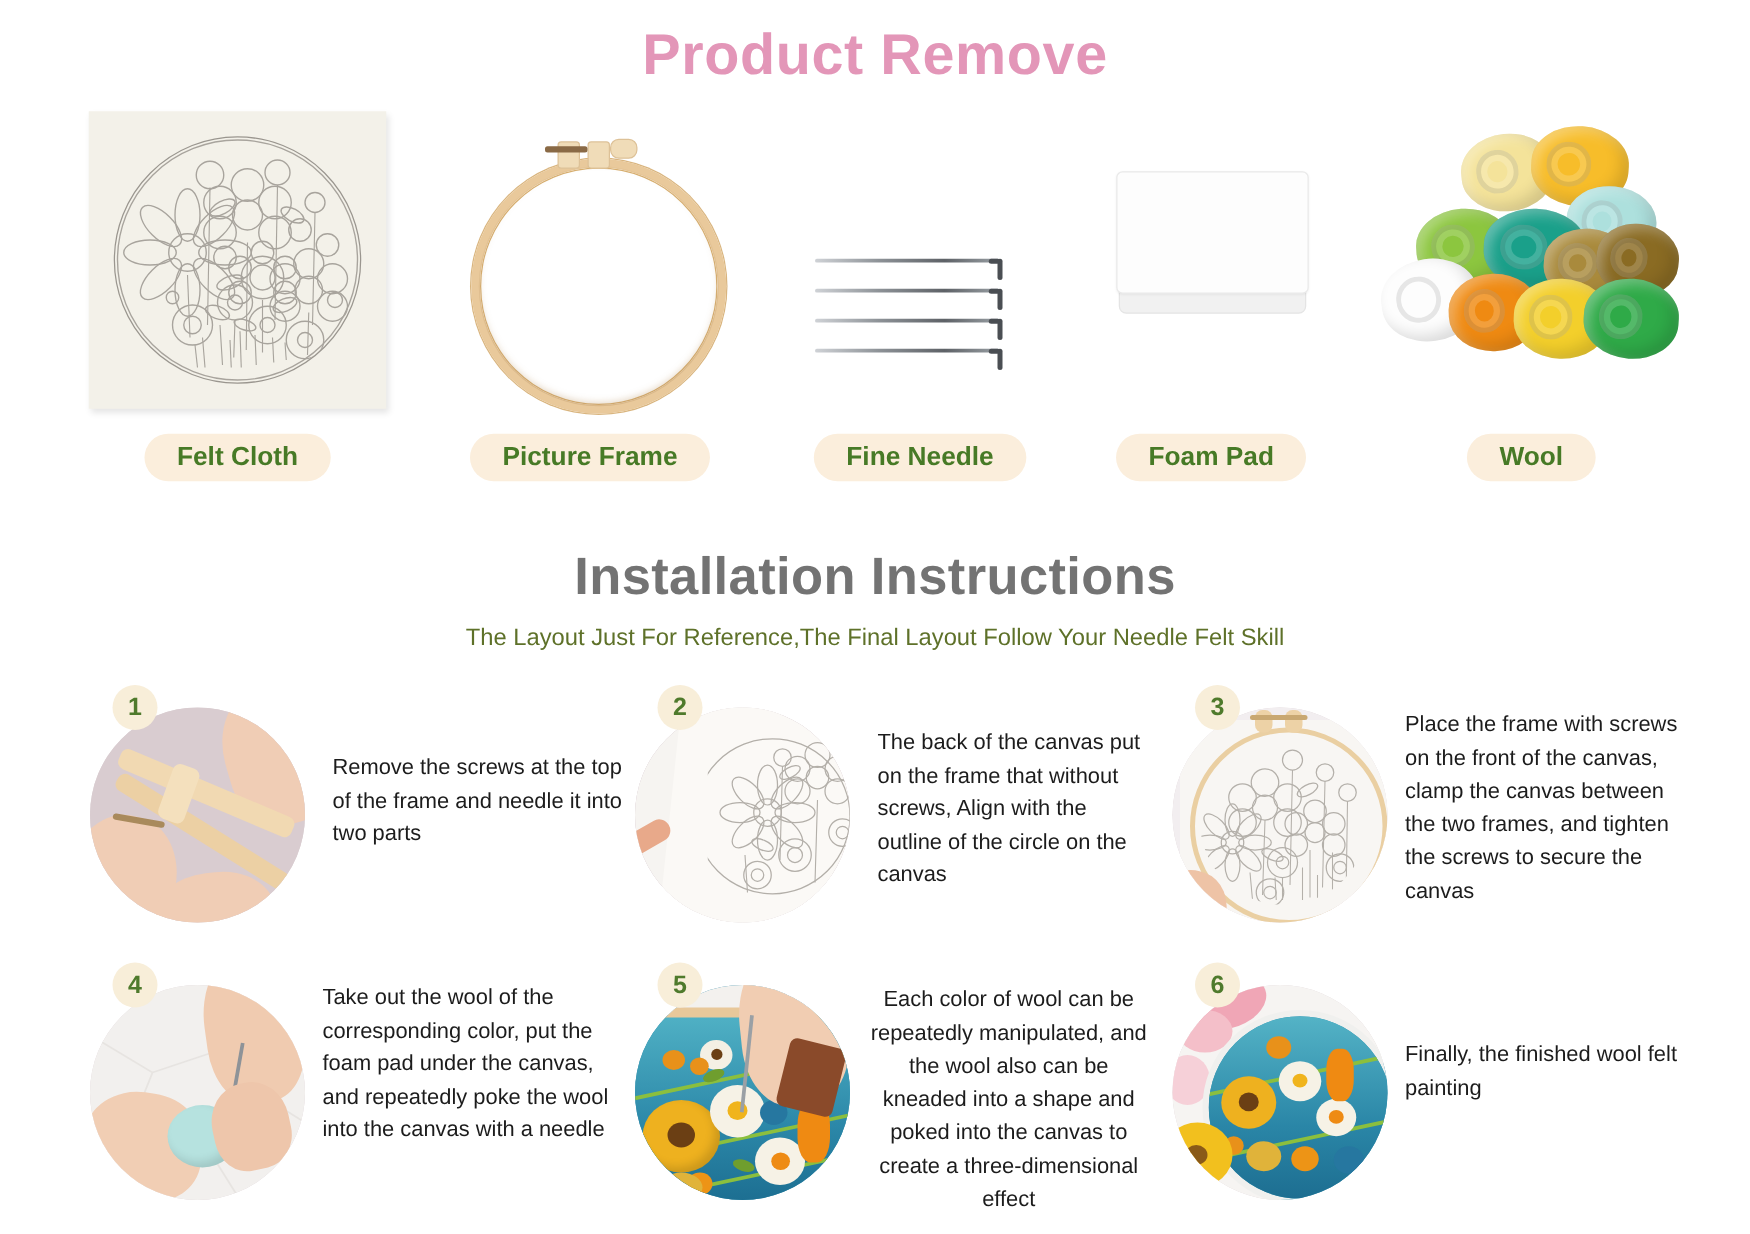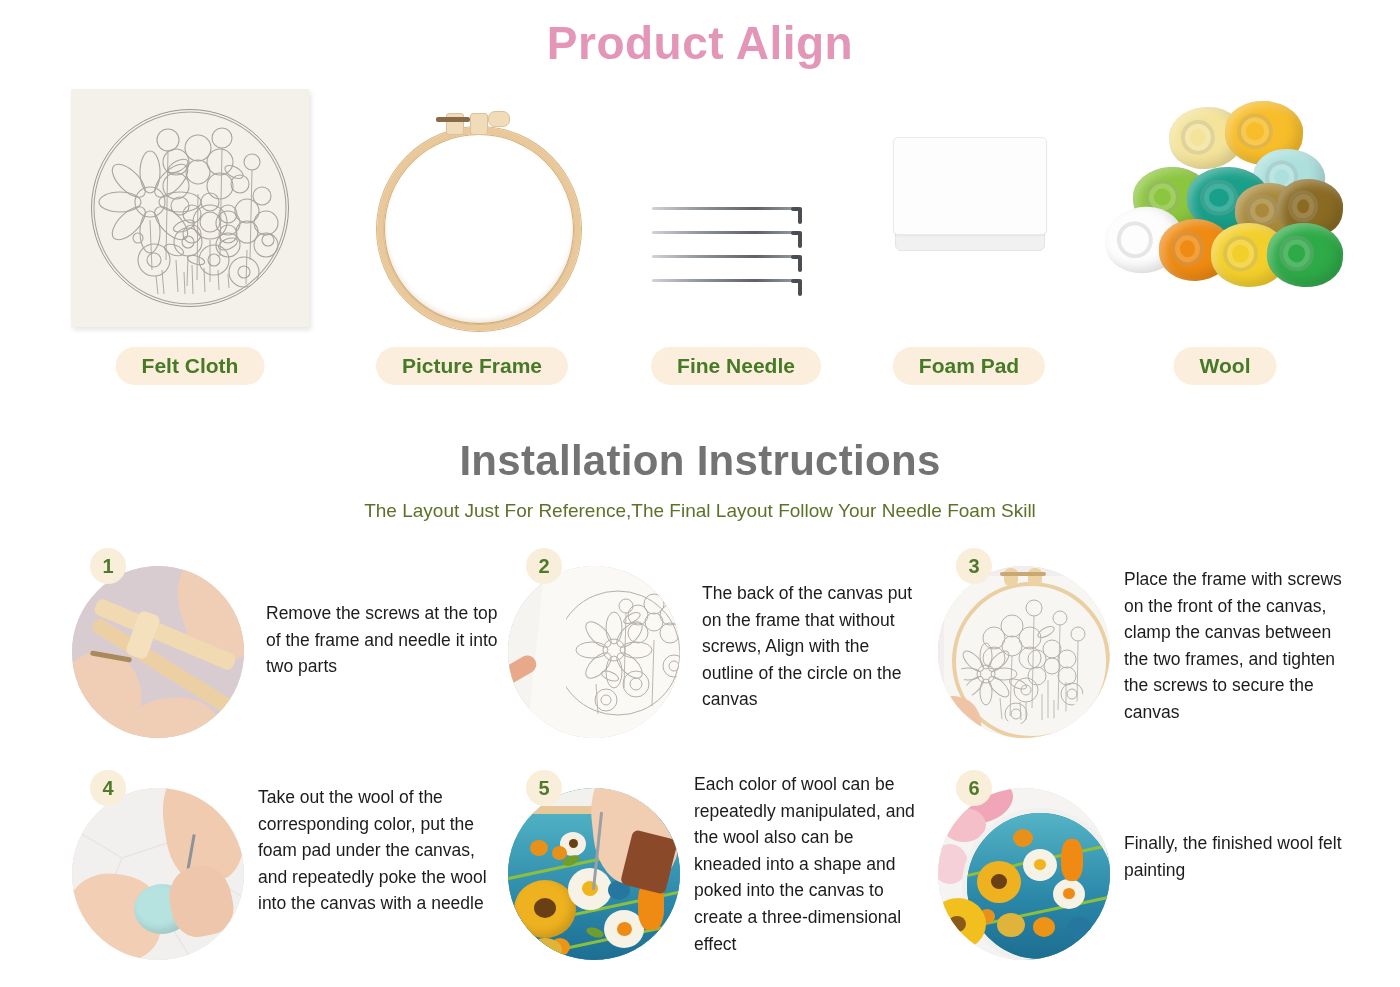--- a/index.html
+++ b/index.html
@@ -104,21 +104,21 @@
 
   
   .ph{position:absolute;left:0;top:0;width:100%;height:100%;}
   .hand{position:absolute;background:#f0cdb5;border-radius:46% 46% 40% 40%;}
   .wood{position:absolute;background:#efd6ae;border-radius:6px;}
   .canvas-white{position:absolute;background:#f7f5f2;}
 </style>
 </head>
 <body>
 
-<div id="product-title">Product Align</div>
+<div id="product-title">Product Remove</div>
 
 <div id="parts-row">
 
   <div class="part" style="left:50px;width:280px;">
     <div class="part-art">
       <div class="felt-sq">
         <div class="felt-circle">
           <svg width="196" height="196" viewBox="0 0 196 196">
             <g fill="none" stroke="#a8a49d" stroke-width="1.1">
               <circle cx="98" cy="98" r="96"></circle>
@@ -278,21 +278,21 @@
           <div class="roll" style="left: 108px; top: 122px; width: 76px; height: 64px; background: rgb(243, 207, 43); transform: rotate(2deg); z-index: 19;"></div>
           <div class="roll" style="left: 164px; top: 122px; width: 76px; height: 64px; background: rgb(47, 170, 72); transform: rotate(4deg); z-index: 20;"></div>
         </div>
     </div>
     <div class="pill">Wool</div>
   </div>
 
 </div>
 
 <div id="install-title">Installation Instructions</div>
-<div id="install-sub">The Layout Just For Reference,The Final Layout Follow Your Needle Foam Skill</div>
+<div id="install-sub">The Layout Just For Reference,The Final Layout Follow Your Needle Felt Skill</div>
 
 <div id="steps">
 
   <div class="step" style="left:72px;top:0;width:420px;">
     <div class="badge">1</div>
     <div class="step-photo">
       <div class="ph" style="background:#d9ccd0;"></div>
       <div class="hand" style="left:-18px;top:86px;width:86px;height:110px;transform:rotate(12deg);"></div>
       <div class="hand" style="left:108px;top:-18px;width:86px;height:112px;transform:rotate(-16deg);"></div>
       <div class="wood" style="left:18px;top:60px;width:150px;height:17px;transform:rotate(23deg);background:#f1d9b2;"></div>
@@ -477,21 +477,21 @@
       <div style="position:absolute;left:20px;top:150px;width:34px;height:24px;background:#e0b33a;border-radius:50%;"></div>
       <div style="position:absolute;left:130px;top:92px;width:26px;height:50px;background:#ef8a12;border-radius:40%;"></div>
 
       <div style="position:absolute;left:54px;top:68px;width:18px;height:9px;background:#6f9e2e;border-radius:50%;transform:rotate(-22deg);"></div>
       <div style="position:absolute;left:78px;top:140px;width:18px;height:9px;background:#6f9e2e;border-radius:50%;transform:rotate(18deg);"></div>
 
       <div class="hand" style="left:84px;top:-30px;width:86px;height:126px;transform:rotate(-6deg);background:#f1cdb2;"></div>
       <div style="position:absolute;left:88px;top:24px;width:3px;height:78px;background:#9aa0a5;transform:rotate(6deg);"></div>
       <div style="position:absolute;left:118px;top:46px;width:46px;height:56px;background:#8a4a2a;border-radius:6px;transform:rotate(14deg);"></div>
     </div>
-    <div class="step-text" style="left:186px;top:1px;width:226px;">Each color of wool can be repeatedly manipulated, and the wool also can be kneaded into a shape and poked into the canvas to create a three-dimensional effect</div>
+    <div class="step-text" style="left:186px;top:16px;width:226px;text-align:center;">Each color of wool can be repeatedly manipulated, and the wool also can be kneaded into a shape and poked into the canvas to create a three-dimensional effect</div>
   </div>
 
   <div class="step" style="left:938px;top:222px;width:430px;">
     <div class="badge">6</div>
     <div class="step-photo">
       <div class="ph" style="background:#f6f4f2;"></div>
 
       <div style="position:absolute;left:16px;top:-6px;width:60px;height:40px;background:#f0a6b6;border-radius:50%;transform:rotate(-20deg);"></div>
       <div style="position:absolute;left:4px;top:20px;width:44px;height:34px;background:#f4bfc9;border-radius:50%;"></div>
       <div style="position:absolute;left:-6px;top:56px;width:36px;height:40px;background:#f6d0d8;border-radius:50%;"></div>

